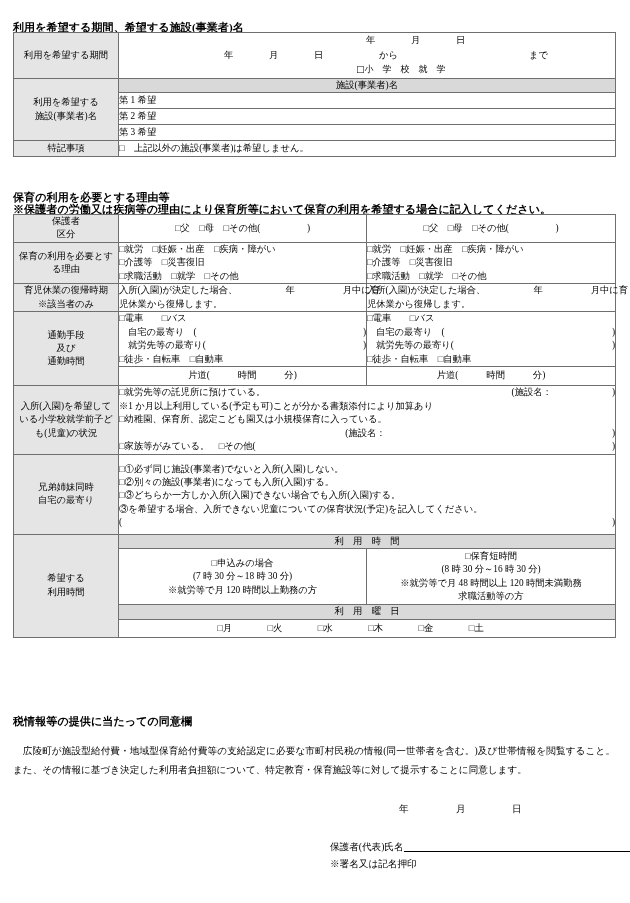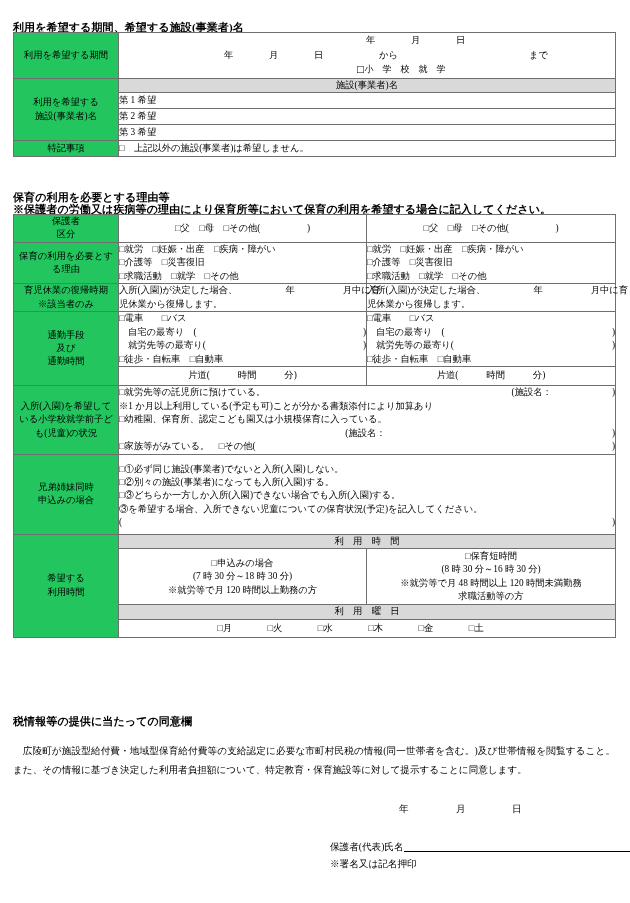--- a/index.html
+++ b/index.html
@@ -38,21 +38,21 @@
     left: 13px;
   }
   table.form td {
     border: 1px solid #6f6f6f;
     padding: 0;
     vertical-align: middle;
     font-size: 9.3px;
     line-height: 1.45;
   }
   td.lab {
-    background: #22c55e;
+    background: #e5e5e5;
     text-align: center;
     font-size: 9.3px;
     padding: 2px 2px;
     line-height: 1.4;
   }
   td.hdr {
     background: #d9d9d9;
     text-align: center;
     padding: 2px 0;
   }
@@ -223,21 +223,21 @@
           <span class="row-line">※1 か月以上利用している(予定も可)ことが分かる書類添付により加算あり</span>
           <span class="row-line">□幼稚園、保育所、認定こども園又は小規模保育に入っている。</span>
           <span class="row-line" style="text-align:center;"><span>(施設名：</span><span class="right">)</span></span>
           <span class="row-line"><span>□家族等がみている。　□その他(</span><span class="right">)</span></span>
         </td>
       </tr>
 
       <tr>
         <td class="lab">
           <span class="row-line">兄弟姉妹同時</span>
-          <span class="row-line">申込みの場合</span>
+          <span class="row-line">自宅の最寄り</span>
         </td>
         <td class="cell" colspan="2" style="padding-top:8px; padding-bottom:4px;">
           <span class="row-line">□①必ず同じ施設(事業者)でないと入所(入園)しない。</span>
           <span class="row-line">□②別々の施設(事業者)になっても入所(入園)する。</span>
           <span class="row-line">□③どちらか一方しか入所(入園)できない場合でも入所(入園)する。</span>
           <span class="row-line">③を希望する場合、入所できない児童についての保育状況(予定)を記入してください。</span>
           <span class="row-line"><span>(</span><span class="right">)</span></span>
         </td>
       </tr>
 

